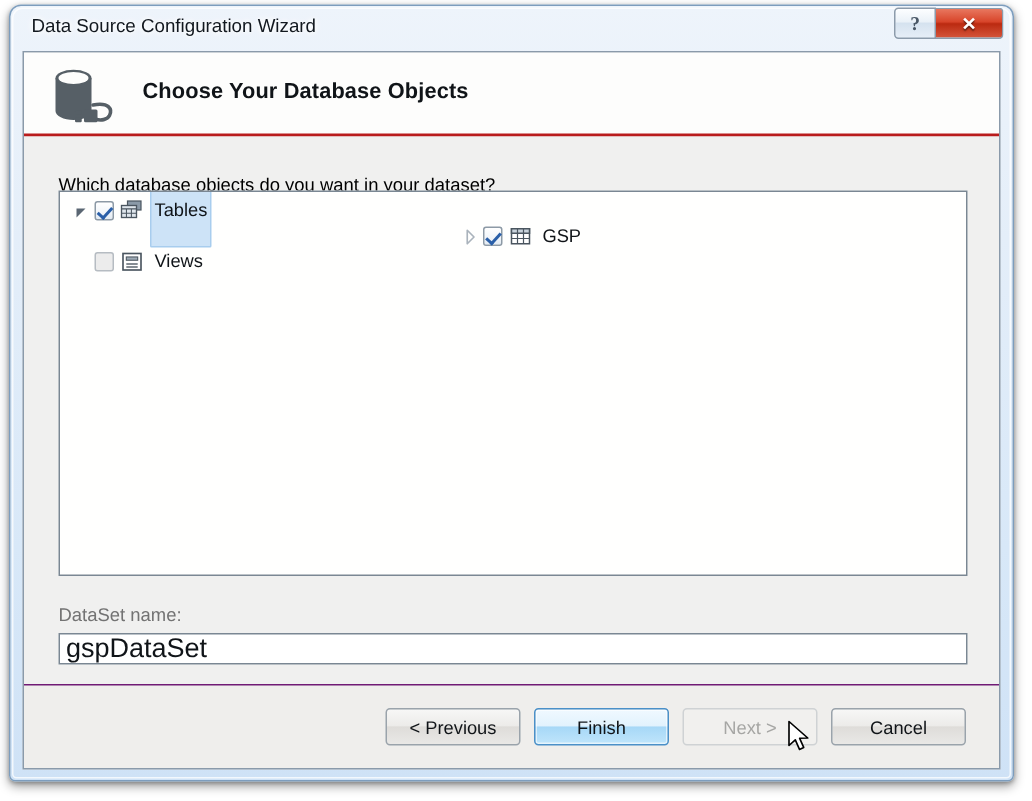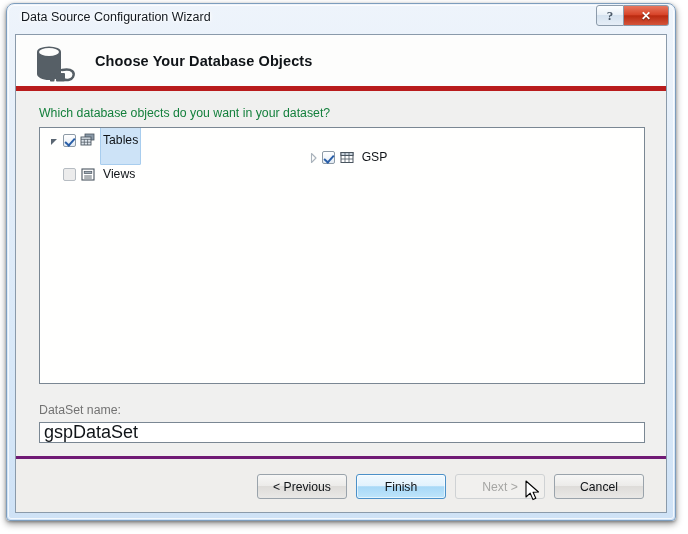--- a/index.html
+++ b/index.html
@@ -116,21 +116,21 @@
     overflow: hidden;
   }
 
   
   .header-band {
     position: absolute;
     left: 0; top: 0;
     width: 100%;
     height: 56px;
     background: #fdfdfc;
-    border-bottom: 5px solid #b91c1c;
+    border-bottom: 2px solid #b91c1c;
     box-sizing: border-box;
   }
   .db-icon {
     position: absolute;
     left: 13px;
     top: 8px;
     width: 54px;
     height: 44px;
   }
   .header-title {
@@ -148,23 +148,23 @@
     position: absolute;
     left: 0;
     top: 56px;
     width: 100%;
     height: 367px;
     background: #f0f0ef;
   }
   .prompt {
     position: absolute;
     left: 23px;
-    top: 15px;
+    top: 25px;
     font-size: 12.3px;
-    color: #15803d;
+    color: #000000;
   }
   .tree-panel {
     position: absolute;
     left: 23px;
     top: 36px;
     width: 606px;
     height: 257px;
     background: #fffffe;
     border: 1px solid #7a8793;
     box-sizing: border-box;
@@ -266,21 +266,21 @@
   }
 
   
   .btn-strip {
     position: absolute;
     left: 0;
     bottom: 0;
     width: 100%;
     height: 56px;
     background: #efeeec;
-    border-top: 3px solid #701a75;
+    border-top: 1px solid #701a75;
     box-sizing: border-box;
   }
   .btn-row {
     position: absolute;
     right: 22px;
     top: 15px;
     display: flex;
     gap: 9px;
   }
   .btn {

